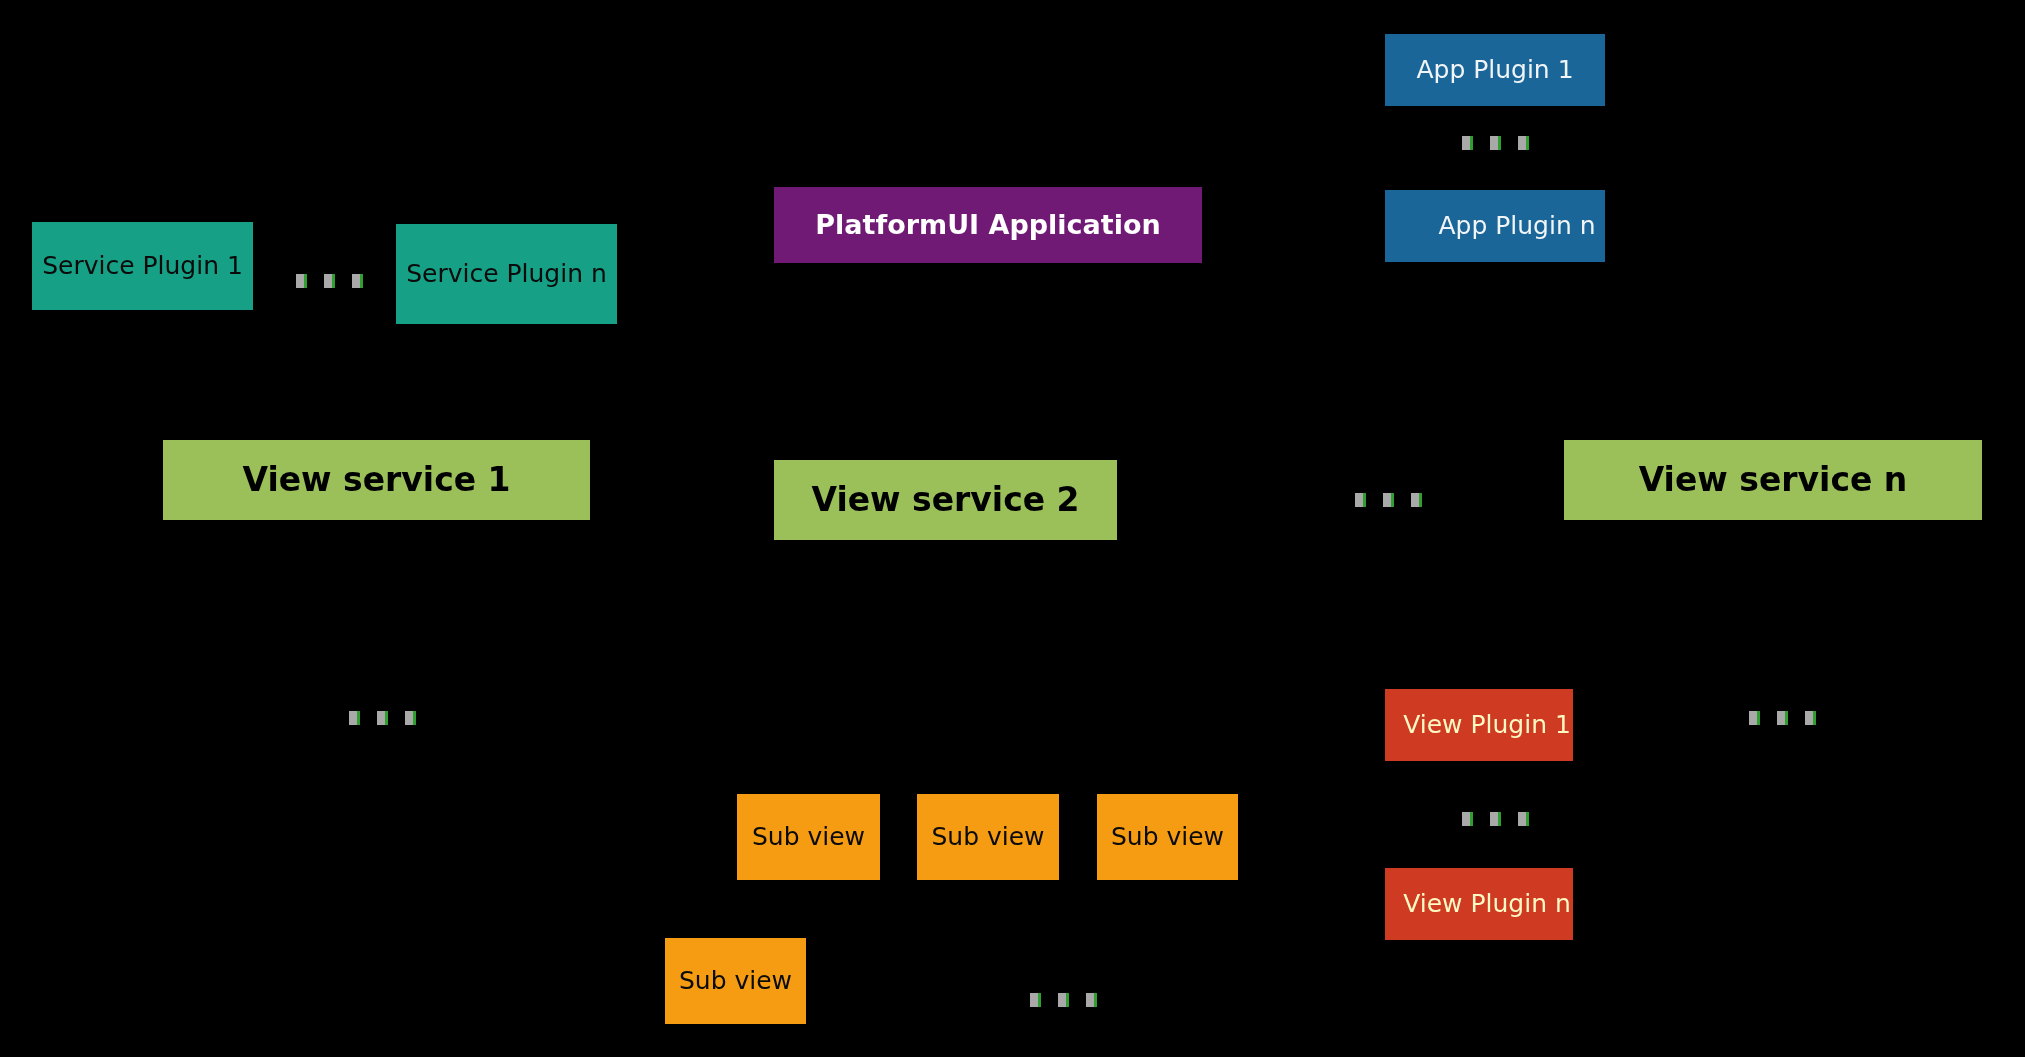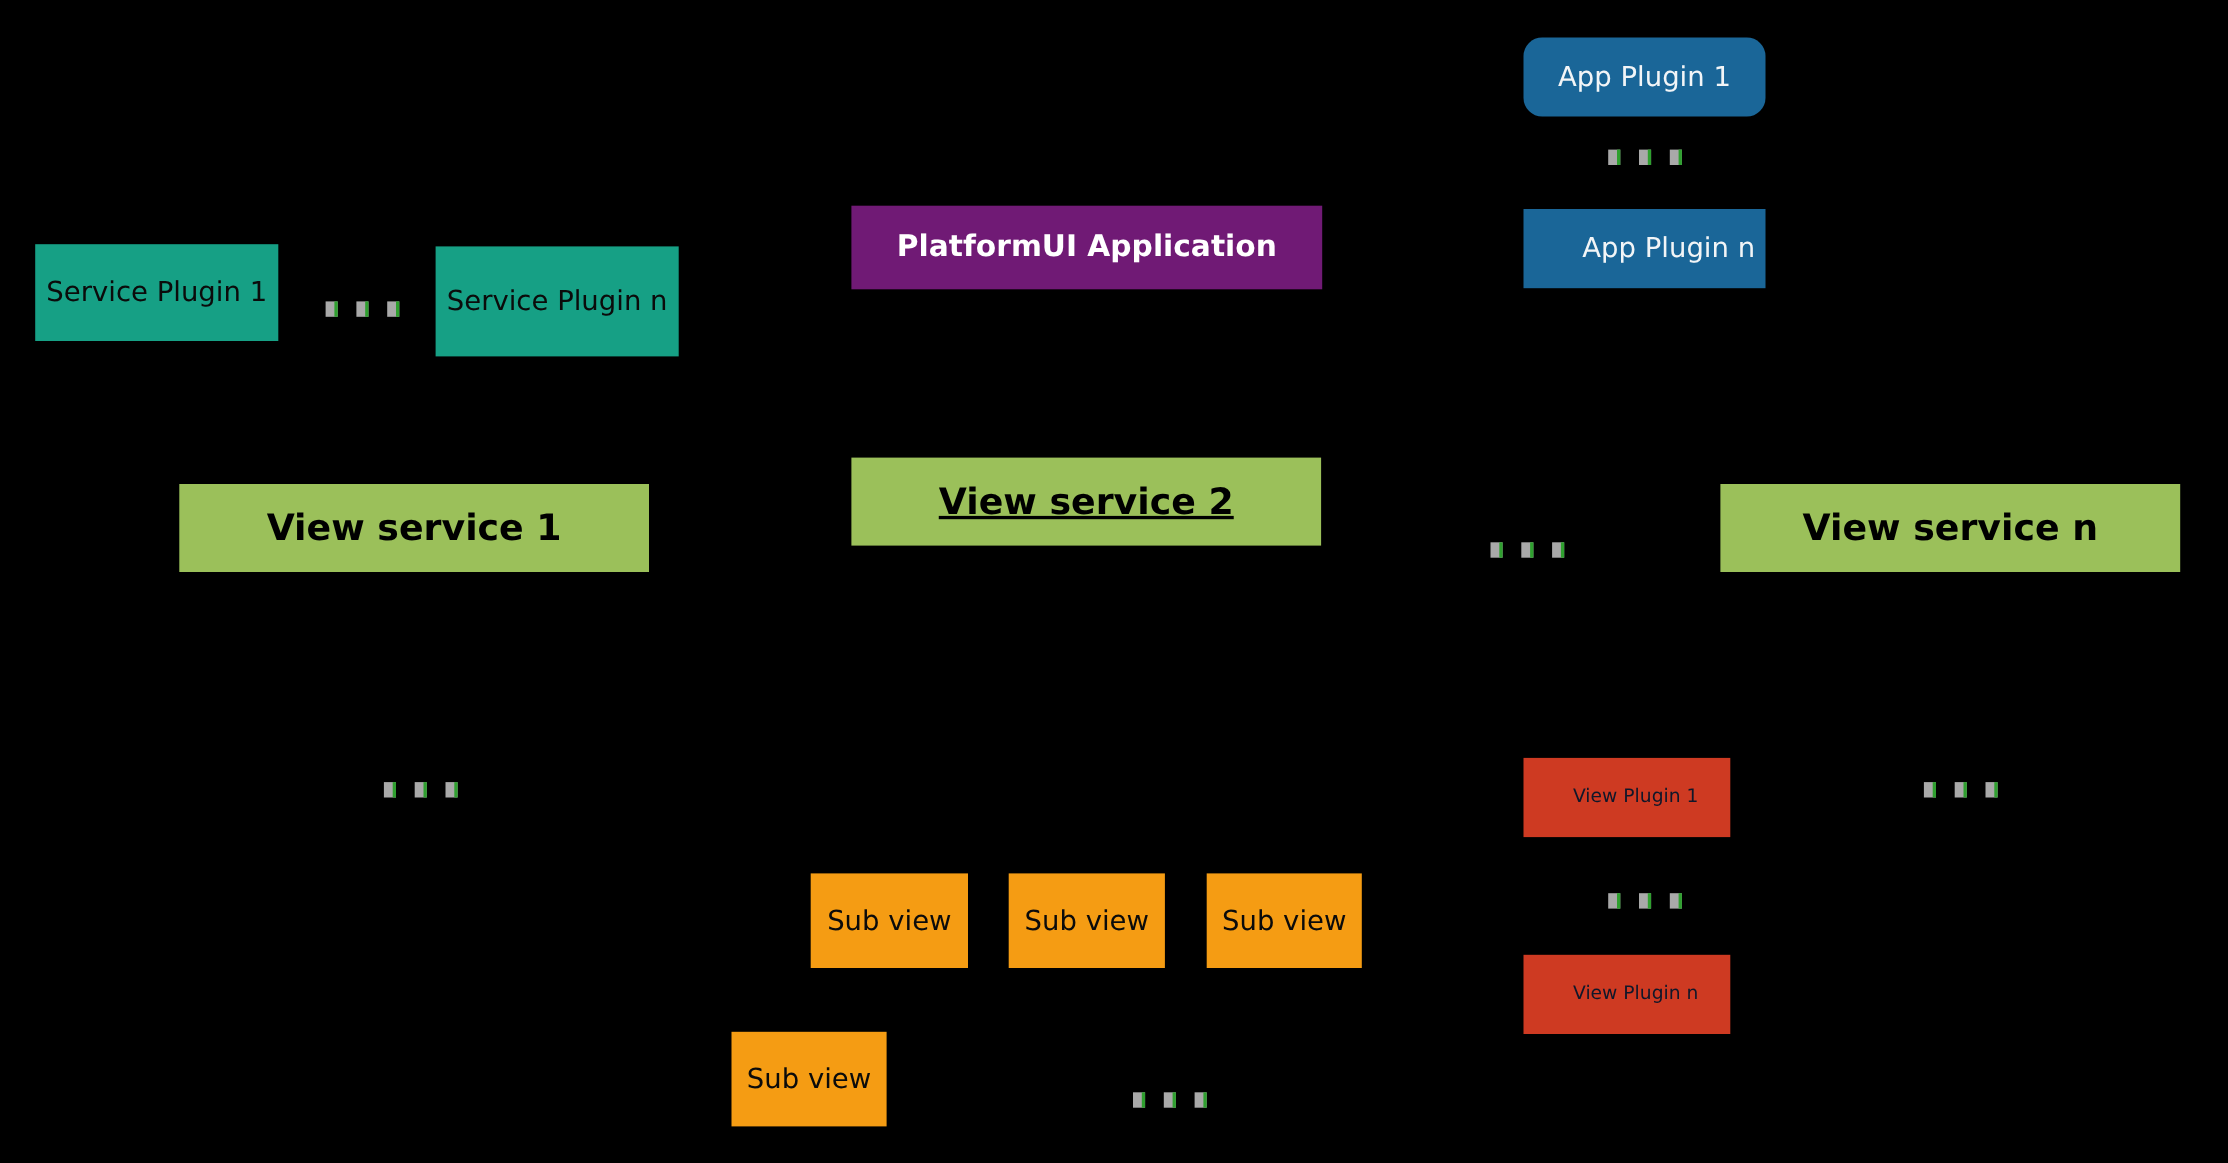--- a/index.html
+++ b/index.html
@@ -58,23 +58,23 @@
     font-size: 33px;
   }
   .n-view {           
     background: #f59c13;
     color: #0b0b0b;
     font-weight: normal;
     font-size: 25px;
   }
   .n-viewplugin {     
     background: #ce3a22;
-    color: #0f172a;
-    font-weight: normal;
-    font-size: 17px;
+    color: #fef9c3;
+    font-weight: normal;
+    font-size: 25px;
     padding-left: 16px;
   }
   
   .ellipsis {
     position: absolute;
     display: flex;
     align-items: center;
   }
   .ellipsis .dot {
     width: 11px;
@@ -88,21 +88,21 @@
     display: block;
     width: 17px;
     height: 1px;
   }
 </style>
 </head>
 <body>
 
 <div id="canvas">
 
-  <div class="node n-appplugin" style="left:1385px; top:34px; width:220px; height:72px;border-radius:17px;">
+  <div class="node n-appplugin" style="left:1385px; top:34px; width:220px; height:72px;">
     <span class="node-label">App Plugin 1</span>
   </div>
 
   <div class="ellipsis" style="left:1462px; top:136px;">
     <span class="dot"></span>
     <span class="gap"></span>
     <span class="dot"></span>
     <span class="gap"></span>
     <span class="dot"></span>
   </div>
@@ -128,21 +128,21 @@
   </div>
 
   <div class="node n-service" style="left:396px; top:224px; width:221px; height:100px;">
     <span class="node-label">Service Plugin n</span>
   </div>
 
   <div class="node n-viewservice" style="left:163px; top:440px; width:427px; height:80px;">
     <span class="node-label">View service 1</span>
   </div>
 
-  <div class="node n-viewservice" style="left:774px; top:416px; width:427px; height:80px;text-decoration:underline;">
+  <div class="node n-viewservice" style="left:774px; top:460px; width:343px; height:80px;">
     <span class="node-label">View service 2</span>
   </div>
 
   <div class="ellipsis" style="left:1355px; top:493px;">
     <span class="dot"></span>
     <span class="gap"></span>
     <span class="dot"></span>
     <span class="gap"></span>
     <span class="dot"></span>
   </div>

